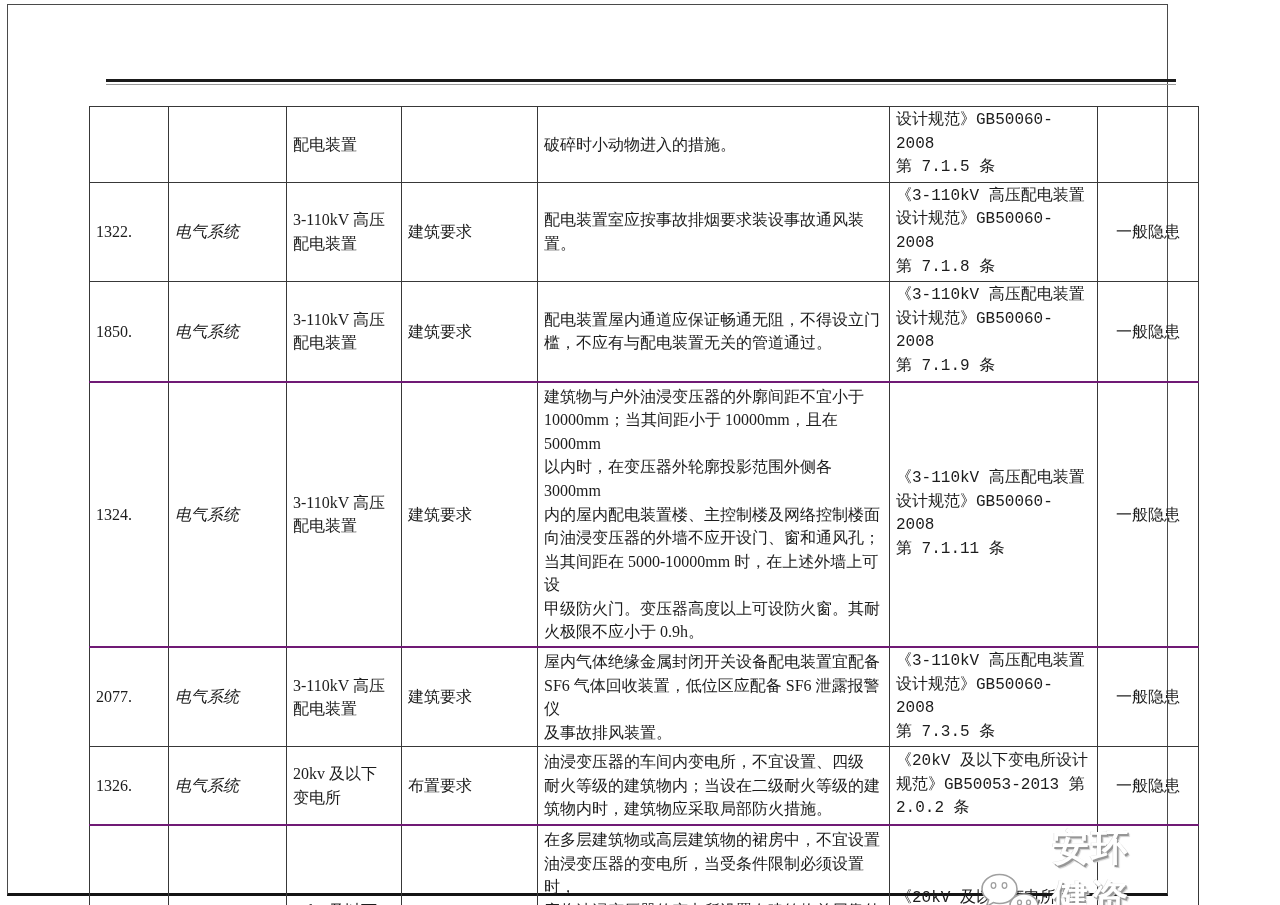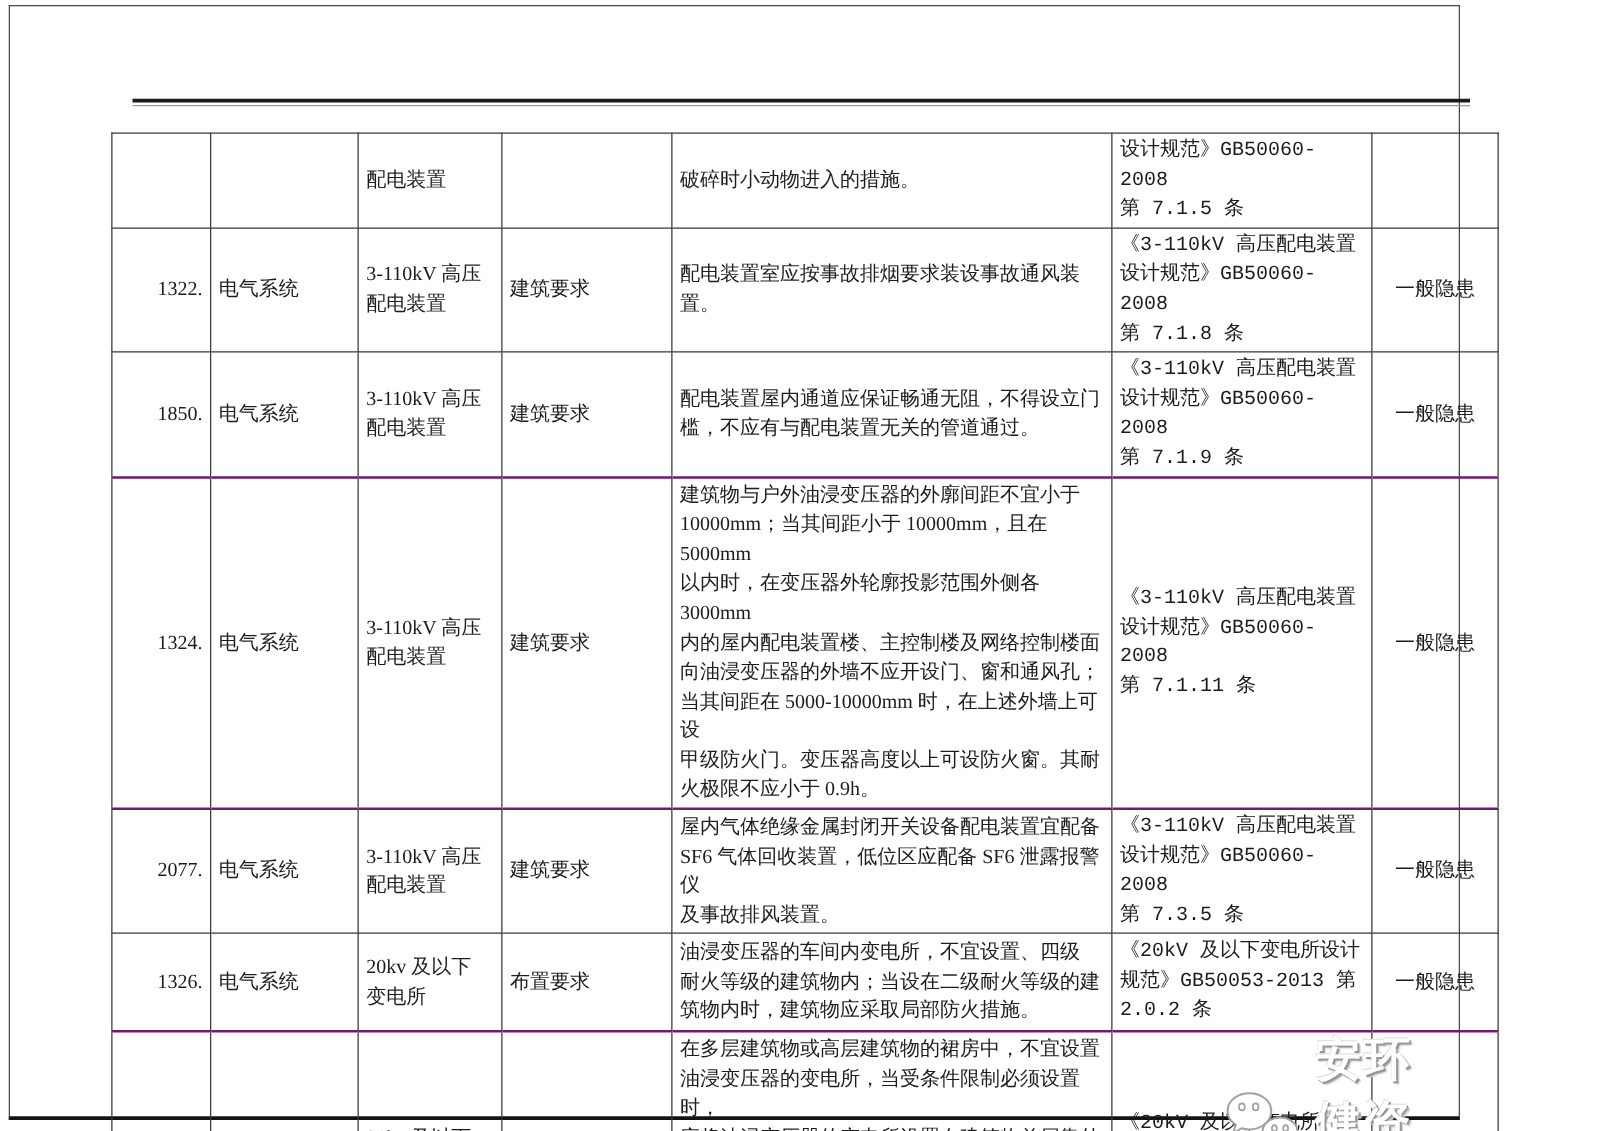--- a/index.html
+++ b/index.html
@@ -34,22 +34,22 @@
     box-sizing:border-box;
   }
   tr:nth-child(1){height:47px}
   tr:nth-child(2){height:73px}
   tr:nth-child(3){height:72px}
   tr:nth-child(4){height:190px}
   tr:nth-child(5){height:73px}
   tr:nth-child(6){height:78px}
   tr:nth-child(7){height:142px}
   tr:nth-child(4) td, tr:nth-child(5) td, tr:nth-child(7) td{border-top:2px solid #701a75;}
-  td.c-num{text-align:right;padding:2px 2px;}
-  td.c-cat{padding-left:8px;}
+  td.c-num{text-align:left;padding:2px 2px;}
+  td.c-cat{padding-left:8px;font-style:italic;}
   td.c-sub{padding-left:8px;}
   td.c-req{padding-left:12px;}
   td.c-desc{padding:2px 6px;margin-left:14px;}
   td.c-ref{padding:2px 16px 2px 5px;font-family:Liberation Mono, monospace;}
   td.c-sev{text-align:center;padding:2px 2px;}
   .watermark{
     position:absolute;left:972px;top:818px;
     display:flex;align-items:center;gap:10px;
   }
   .watermark .wm-text{

